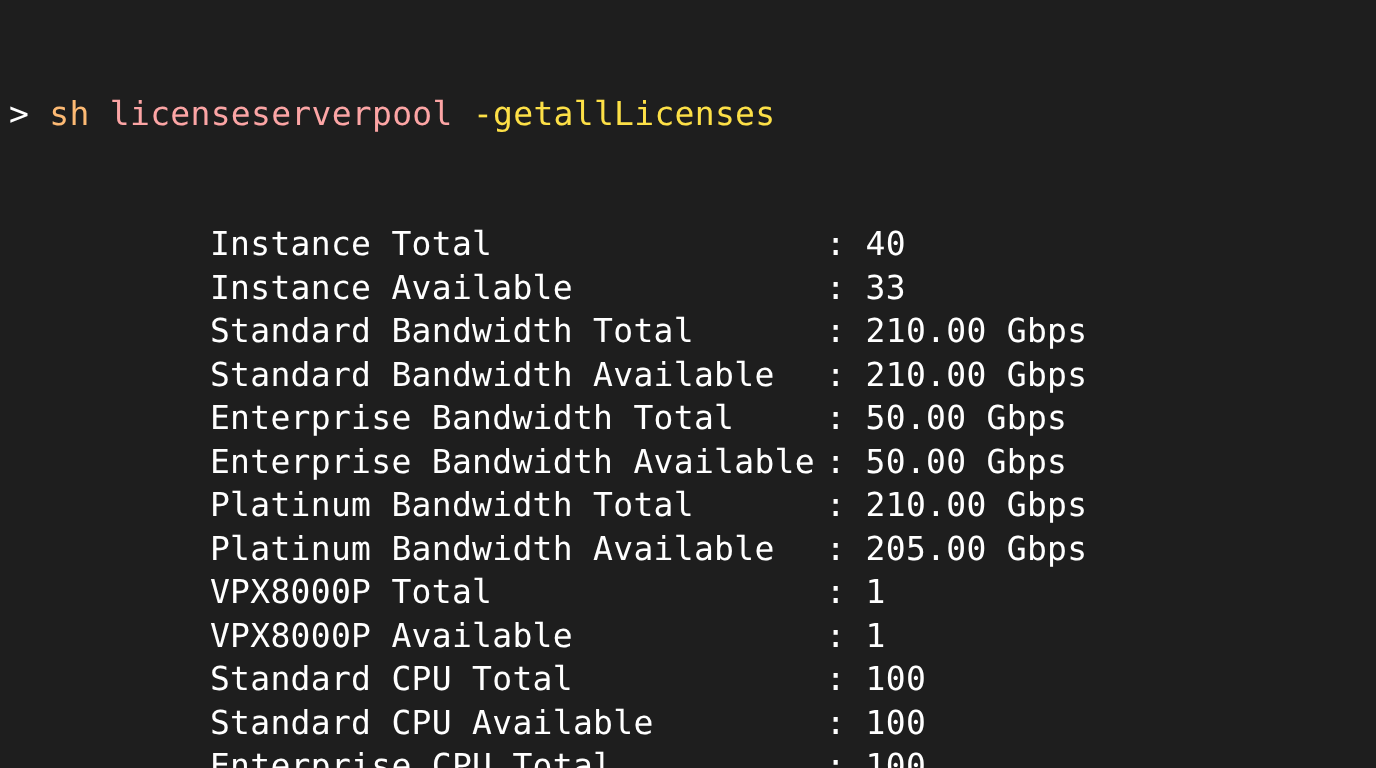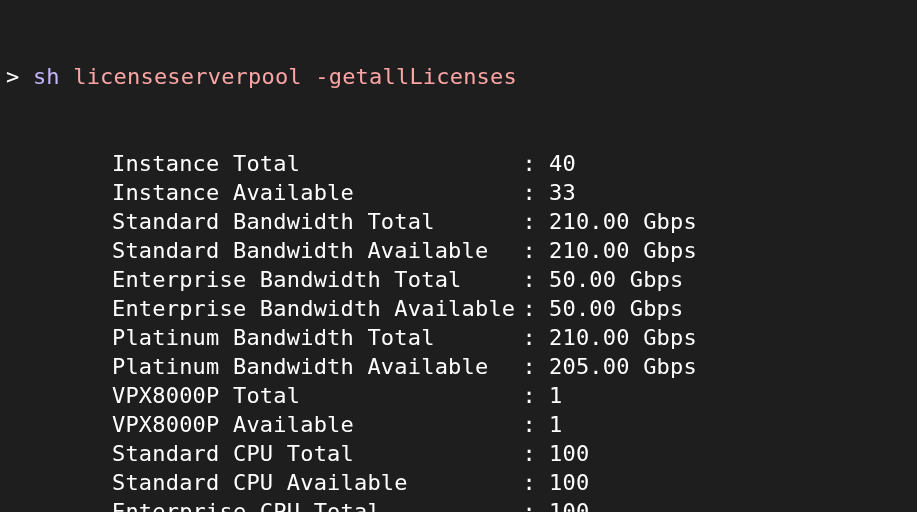--- a/index.html
+++ b/index.html
@@ -13,26 +13,26 @@
   .terminal {
     font-family: "Consolas", "Menlo", "DejaVu Sans Mono", monospace;
     font-size: 22px;
     line-height: 29px;
     color: #ffffff;
     white-space: pre;
     padding: 4px 0 0 6px;
     letter-spacing: 0.2px;
   }
   .prompt  { color: #ffffff; }
-  .cmd     { color: #c4b5fd; }  
+  .cmd     { color: #fdba74; }  
   .arg     { color: #fca5a5; }  
-  .flag    { color: #fca5a5; }  
+  .flag    { color: #fde047; }  
   .row-line { display: block; }
   .indent  { display:inline-block; width: 8ch; }
-  .label   { display:inline-block; width: 31ch; }
+  .label   { display:inline-block; width: 31ch; margin-left: 28px; }
   .sep     { display:inline-block; width: 2ch; }
   .val     { display:inline-block; }
 </style>
 </head>
 <body>
 
 <div class="terminal">
   <span class="row-line"><span class="prompt">&gt; </span><span class="cmd">sh</span> <span class="arg">licenseserverpool</span> <span class="flag">-getallLicenses</span></span>
   <div id="rows-container"><span class="row-line"><span class="indent"></span><span class="label">Instance Total</span><span class="sep">: </span><span class="val">40</span></span><span class="row-line"><span class="indent"></span><span class="label">Instance Available</span><span class="sep">: </span><span class="val">33</span></span><span class="row-line"><span class="indent"></span><span class="label">Standard Bandwidth Total</span><span class="sep">: </span><span class="val">210.00 Gbps</span></span><span class="row-line"><span class="indent"></span><span class="label">Standard Bandwidth Available</span><span class="sep">: </span><span class="val">210.00 Gbps</span></span><span class="row-line"><span class="indent"></span><span class="label">Enterprise Bandwidth Total</span><span class="sep">: </span><span class="val">50.00 Gbps</span></span><span class="row-line"><span class="indent"></span><span class="label">Enterprise Bandwidth Available</span><span class="sep">: </span><span class="val">50.00 Gbps</span></span><span class="row-line"><span class="indent"></span><span class="label">Platinum Bandwidth Total</span><span class="sep">: </span><span class="val">210.00 Gbps</span></span><span class="row-line"><span class="indent"></span><span class="label">Platinum Bandwidth Available</span><span class="sep">: </span><span class="val">205.00 Gbps</span></span><span class="row-line"><span class="indent"></span><span class="label">VPX8000P Total</span><span class="sep">: </span><span class="val">1</span></span><span class="row-line"><span class="indent"></span><span class="label">VPX8000P Available</span><span class="sep">: </span><span class="val">1</span></span><span class="row-line"><span class="indent"></span><span class="label">Standard CPU Total</span><span class="sep">: </span><span class="val">100</span></span><span class="row-line"><span class="indent"></span><span class="label">Standard CPU Available</span><span class="sep">: </span><span class="val">100</span></span><span class="row-line"><span class="indent"></span><span class="label">Enterprise CPU Total</span><span class="sep">: </span><span class="val">100</span></span></div>
 </div>

